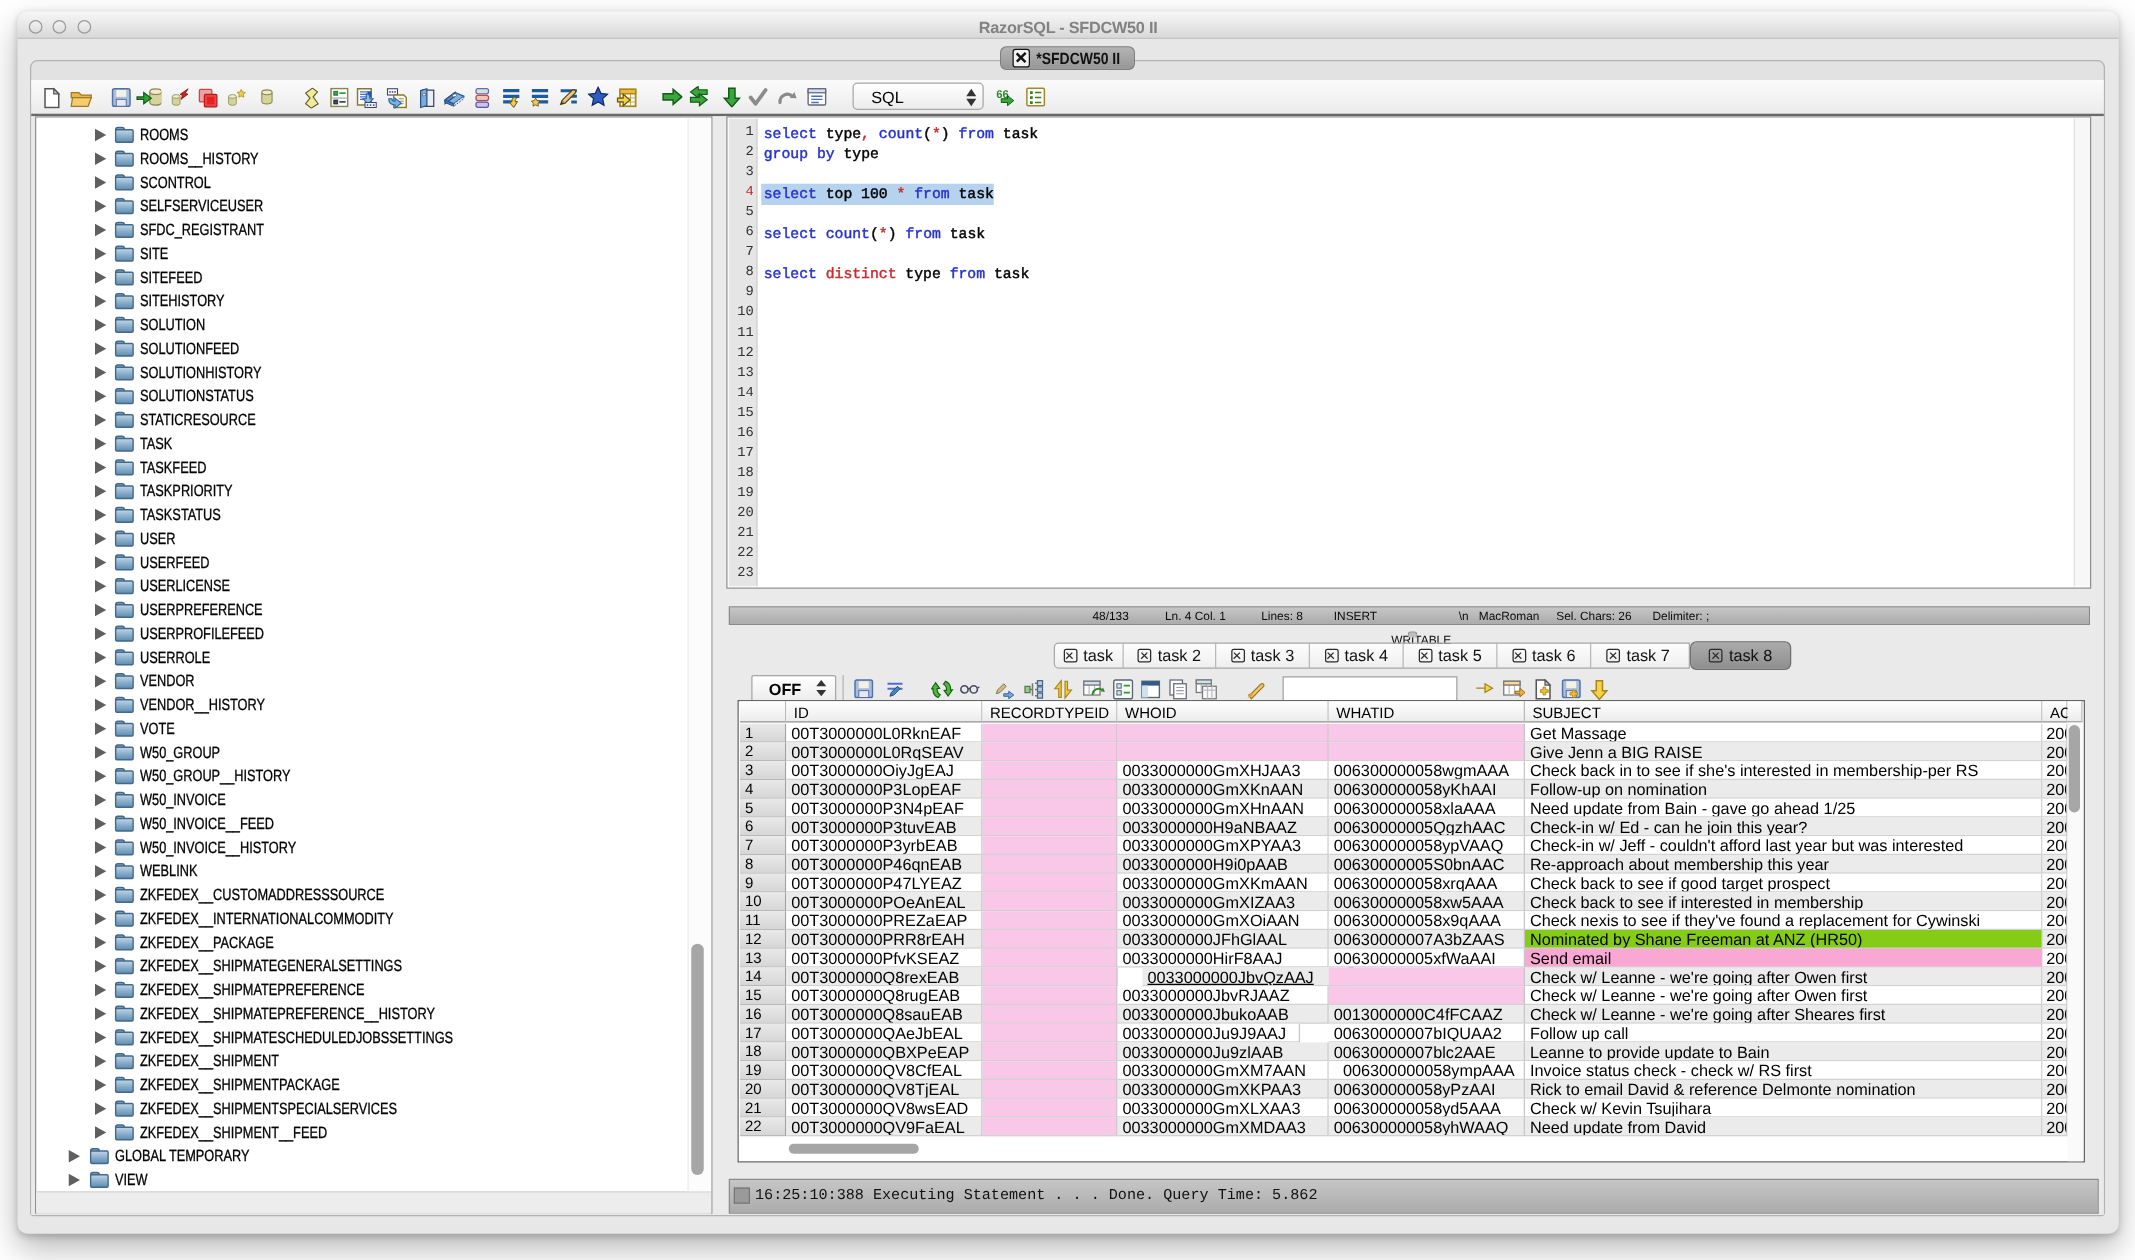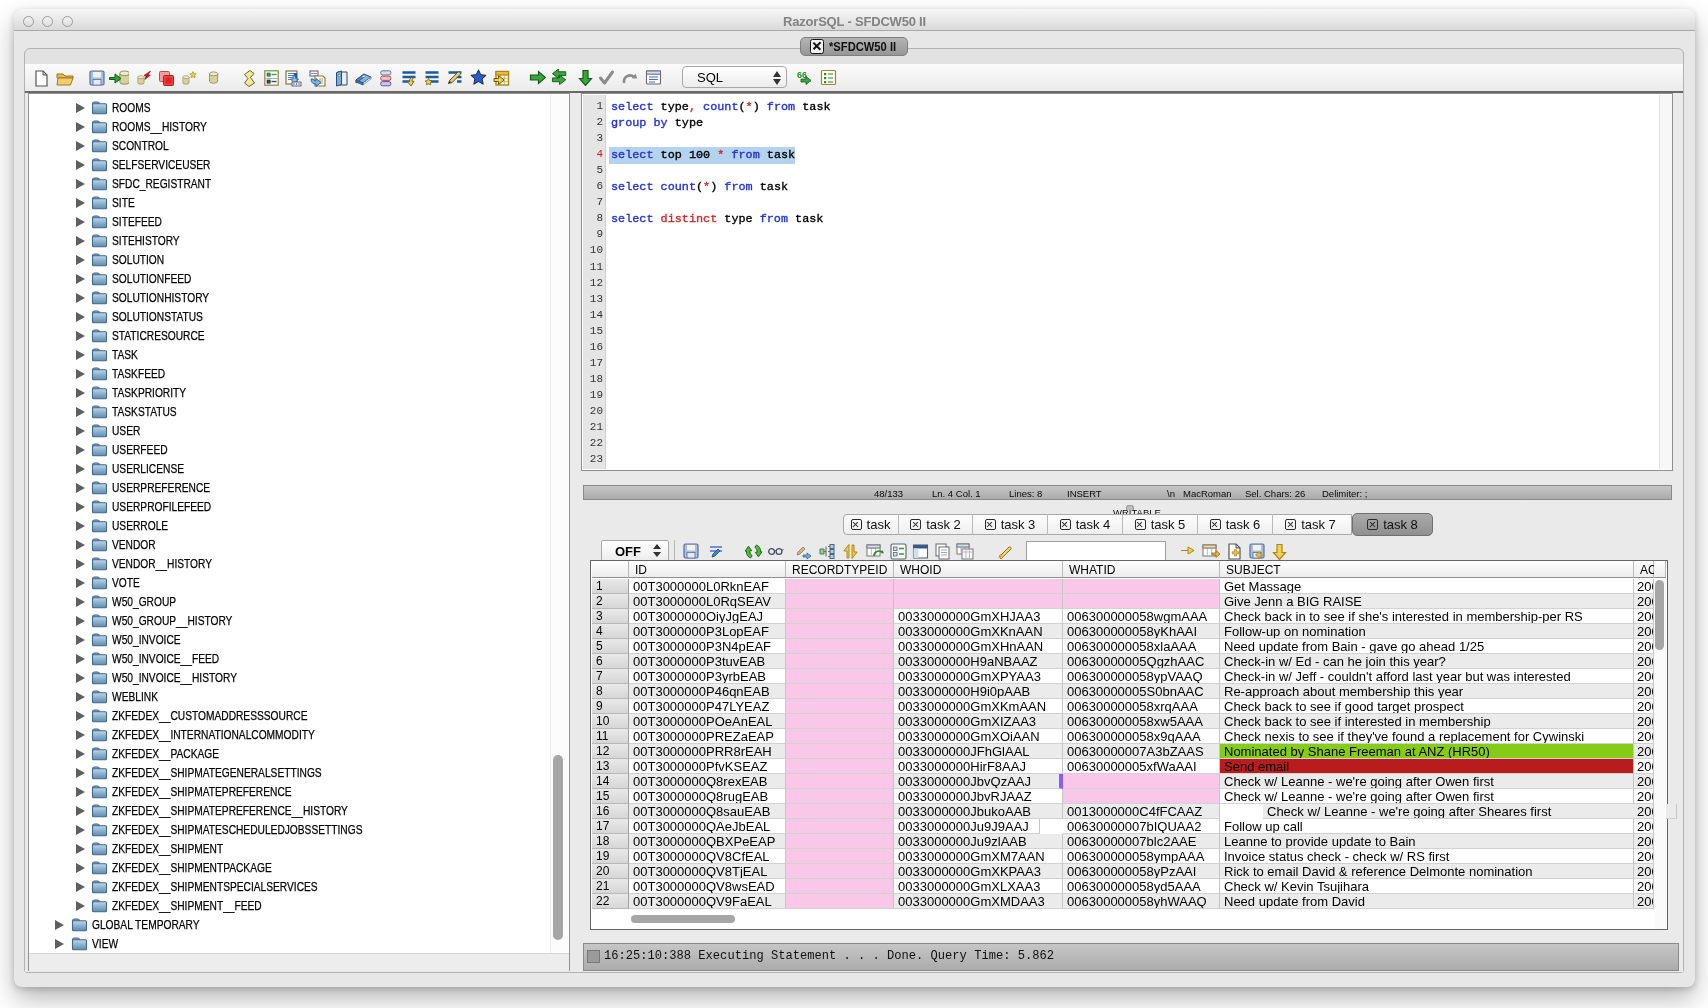--- a/index.html
+++ b/index.html
@@ -1171,62 +1171,62 @@
 <div class="gcell" style="left:786px;top:743.5px;width:108px;height:15.0px;background:#f9c8e9;border-right:1px solid #c6c6c6;border-bottom:1px solid #d2d2d2;box-sizing:border-box;padding-left:4px;line-height:15.0px;"></div>
 <div class="gcell" style="left:894px;top:743.5px;width:169px;height:15.0px;background:#ebebeb;border-right:1px solid #c6c6c6;border-bottom:1px solid #d2d2d2;box-sizing:border-box;padding-left:4px;line-height:15.0px;">0033000000JFhGlAAL</div>
 <div class="gcell" style="left:1063px;top:743.5px;width:157px;height:15.0px;background:#ebebeb;border-right:1px solid #c6c6c6;border-bottom:1px solid #d2d2d2;box-sizing:border-box;padding-left:4px;line-height:15.0px;">00630000007A3bZAAS</div>
 <div class="gcell" style="left:1220px;top:743.5px;width:414px;height:15.0px;background:#84cc16;border-right:1px solid #c6c6c6;border-bottom:1px solid #d2d2d2;box-sizing:border-box;padding-left:4px;line-height:15.0px;">Nominated by Shane Freeman at ANZ (HR50)</div>
 <div class="gcell" style="left:1634px;top:743.5px;width:20px;height:15.0px;background:#ebebeb;border-right:1px solid #c6c6c6;border-bottom:1px solid #d2d2d2;box-sizing:border-box;padding-left:3px;line-height:15.0px;">200(</div>
 <div class="abs" style="left:592px;top:758.5px;width:37px;height:15.0px;background:linear-gradient(#e9e9e9,#d6d6d6);border-right:1px solid #a0a0a0;border-bottom:1px solid #b9b9b9;box-sizing:border-box;font-size:12px;color:#000;padding-left:4px;">13</div>
 <div class="gcell" style="left:629px;top:758.5px;width:157px;height:15.0px;background:#ffffff;border-right:1px solid #c6c6c6;border-bottom:1px solid #d2d2d2;box-sizing:border-box;padding-left:4px;line-height:15.0px;">00T3000000PfvKSEAZ</div>
 <div class="gcell" style="left:786px;top:758.5px;width:108px;height:15.0px;background:#f9c8e9;border-right:1px solid #c6c6c6;border-bottom:1px solid #d2d2d2;box-sizing:border-box;padding-left:4px;line-height:15.0px;"></div>
 <div class="gcell" style="left:894px;top:758.5px;width:169px;height:15.0px;background:#ffffff;border-right:1px solid #c6c6c6;border-bottom:1px solid #d2d2d2;box-sizing:border-box;padding-left:4px;line-height:15.0px;">0033000000HirF8AAJ</div>
 <div class="gcell" style="left:1063px;top:758.5px;width:157px;height:15.0px;background:#ffffff;border-right:1px solid #c6c6c6;border-bottom:1px solid #d2d2d2;box-sizing:border-box;padding-left:4px;line-height:15.0px;">00630000005xfWaAAI</div>
-<div class="gcell" style="left:1220px;top:758.5px;width:414px;height:15.0px;background:#b91c1c;border-right:1px solid #c6c6c6;border-bottom:1px solid #d2d2d2;box-sizing:border-box;padding-left:4px;line-height:15.0px;">Send email</div>
+<div class="gcell" style="left:1220px;top:758.5px;width:414px;height:15.0px;background:#f9a8d4;border-right:1px solid #c6c6c6;border-bottom:1px solid #d2d2d2;box-sizing:border-box;padding-left:4px;line-height:15.0px;">Send email</div>
 <div class="gcell" style="left:1634px;top:758.5px;width:20px;height:15.0px;background:#ffffff;border-right:1px solid #c6c6c6;border-bottom:1px solid #d2d2d2;box-sizing:border-box;padding-left:3px;line-height:15.0px;">200(</div>
 <div class="abs" style="left:592px;top:773.5px;width:37px;height:15.0px;background:linear-gradient(#e9e9e9,#d6d6d6);border-right:1px solid #a0a0a0;border-bottom:1px solid #b9b9b9;box-sizing:border-box;font-size:12px;color:#000;padding-left:4px;">14</div>
 <div class="gcell" style="left:629px;top:773.5px;width:157px;height:15.0px;background:#ebebeb;border-right:1px solid #c6c6c6;border-bottom:1px solid #d2d2d2;box-sizing:border-box;padding-left:4px;line-height:15.0px;">00T3000000Q8rexEAB</div>
 <div class="gcell" style="left:786px;top:773.5px;width:108px;height:15.0px;background:#f9c8e9;border-right:1px solid #c6c6c6;border-bottom:1px solid #d2d2d2;box-sizing:border-box;padding-left:4px;line-height:15.0px;"></div>
-<div class="gcell" style="left:894px;top:773.5px;width:169px;height:15.0px;background:#ebebeb;border-right:4px solid #8b5cf6;border-bottom:1px solid #d2d2d2;box-sizing:border-box;padding-left:4px;line-height:15.0px;">0033000000JbvQzAAJ</div>
+<div class="gcell" style="left:914px;top:773.5px;width:169px;height:15.0px;background:#ebebeb;border-right:4px solid #8b5cf6;border-bottom:1px solid #d2d2d2;box-sizing:border-box;padding-left:4px;line-height:15.0px;text-decoration:underline;">0033000000JbvQzAAJ</div>
 <div class="gcell" style="left:1063px;top:773.5px;width:157px;height:15.0px;background:#f9c8e9;border-right:1px solid #c6c6c6;border-bottom:1px solid #d2d2d2;box-sizing:border-box;padding-left:4px;line-height:15.0px;"></div>
 <div class="gcell" style="left:1220px;top:773.5px;width:414px;height:15.0px;background:#ebebeb;border-right:1px solid #c6c6c6;border-bottom:1px solid #d2d2d2;box-sizing:border-box;padding-left:4px;line-height:15.0px;">Check w/ Leanne - we're going after Owen first</div>
 <div class="gcell" style="left:1634px;top:773.5px;width:20px;height:15.0px;background:#ebebeb;border-right:1px solid #c6c6c6;border-bottom:1px solid #d2d2d2;box-sizing:border-box;padding-left:3px;line-height:15.0px;">200(</div>
 <div class="abs" style="left:592px;top:788.5px;width:37px;height:15.0px;background:linear-gradient(#e9e9e9,#d6d6d6);border-right:1px solid #a0a0a0;border-bottom:1px solid #b9b9b9;box-sizing:border-box;font-size:12px;color:#000;padding-left:4px;">15</div>
 <div class="gcell" style="left:629px;top:788.5px;width:157px;height:15.0px;background:#ffffff;border-right:1px solid #c6c6c6;border-bottom:1px solid #d2d2d2;box-sizing:border-box;padding-left:4px;line-height:15.0px;">00T3000000Q8rugEAB</div>
 <div class="gcell" style="left:786px;top:788.5px;width:108px;height:15.0px;background:#f9c8e9;border-right:1px solid #c6c6c6;border-bottom:1px solid #d2d2d2;box-sizing:border-box;padding-left:4px;line-height:15.0px;"></div>
 <div class="gcell" style="left:894px;top:788.5px;width:169px;height:15.0px;background:#ffffff;border-right:1px solid #c6c6c6;border-bottom:1px solid #d2d2d2;box-sizing:border-box;padding-left:4px;line-height:15.0px;">0033000000JbvRJAAZ</div>
 <div class="gcell" style="left:1063px;top:788.5px;width:157px;height:15.0px;background:#f9c8e9;border-right:1px solid #c6c6c6;border-bottom:1px solid #d2d2d2;box-sizing:border-box;padding-left:4px;line-height:15.0px;"></div>
 <div class="gcell" style="left:1220px;top:788.5px;width:414px;height:15.0px;background:#ffffff;border-right:1px solid #c6c6c6;border-bottom:1px solid #d2d2d2;box-sizing:border-box;padding-left:4px;line-height:15.0px;">Check w/ Leanne - we're going after Owen first</div>
 <div class="gcell" style="left:1634px;top:788.5px;width:20px;height:15.0px;background:#ffffff;border-right:1px solid #c6c6c6;border-bottom:1px solid #d2d2d2;box-sizing:border-box;padding-left:3px;line-height:15.0px;">200(</div>
 <div class="abs" style="left:592px;top:803.5px;width:37px;height:15.0px;background:linear-gradient(#e9e9e9,#d6d6d6);border-right:1px solid #a0a0a0;border-bottom:1px solid #b9b9b9;box-sizing:border-box;font-size:12px;color:#000;padding-left:4px;">16</div>
 <div class="gcell" style="left:629px;top:803.5px;width:157px;height:15.0px;background:#ebebeb;border-right:1px solid #c6c6c6;border-bottom:1px solid #d2d2d2;box-sizing:border-box;padding-left:4px;line-height:15.0px;">00T3000000Q8sauEAB</div>
 <div class="gcell" style="left:786px;top:803.5px;width:108px;height:15.0px;background:#f9c8e9;border-right:1px solid #c6c6c6;border-bottom:1px solid #d2d2d2;box-sizing:border-box;padding-left:4px;line-height:15.0px;"></div>
 <div class="gcell" style="left:894px;top:803.5px;width:169px;height:15.0px;background:#ebebeb;border-right:1px solid #c6c6c6;border-bottom:1px solid #d2d2d2;box-sizing:border-box;padding-left:4px;line-height:15.0px;">0033000000JbukoAAB</div>
 <div class="gcell" style="left:1063px;top:803.5px;width:157px;height:15.0px;background:#ebebeb;border-right:1px solid #c6c6c6;border-bottom:1px solid #d2d2d2;box-sizing:border-box;padding-left:4px;line-height:15.0px;">0013000000C4fFCAAZ</div>
-<div class="gcell" style="left:1220px;top:803.5px;width:414px;height:15.0px;background:#ebebeb;border-right:1px solid #c6c6c6;border-bottom:1px solid #d2d2d2;box-sizing:border-box;padding-left:4px;line-height:15.0px;margin-left:43px;">Check w/ Leanne - we're going after Sheares first</div>
+<div class="gcell" style="left:1220px;top:803.5px;width:414px;height:15.0px;background:#ebebeb;border-right:1px solid #c6c6c6;border-bottom:1px solid #d2d2d2;box-sizing:border-box;padding-left:4px;line-height:15.0px;">Check w/ Leanne - we're going after Sheares first</div>
 <div class="gcell" style="left:1634px;top:803.5px;width:20px;height:15.0px;background:#ebebeb;border-right:1px solid #c6c6c6;border-bottom:1px solid #d2d2d2;box-sizing:border-box;padding-left:3px;line-height:15.0px;">200(</div>
 <div class="abs" style="left:592px;top:818.5px;width:37px;height:15.0px;background:linear-gradient(#e9e9e9,#d6d6d6);border-right:1px solid #a0a0a0;border-bottom:1px solid #b9b9b9;box-sizing:border-box;font-size:12px;color:#000;padding-left:4px;">17</div>
 <div class="gcell" style="left:629px;top:818.5px;width:157px;height:15.0px;background:#ffffff;border-right:1px solid #c6c6c6;border-bottom:1px solid #d2d2d2;box-sizing:border-box;padding-left:4px;line-height:15.0px;">00T3000000QAeJbEAL</div>
 <div class="gcell" style="left:786px;top:818.5px;width:108px;height:15.0px;background:#f9c8e9;border-right:1px solid #c6c6c6;border-bottom:1px solid #d2d2d2;box-sizing:border-box;padding-left:4px;line-height:15.0px;"></div>
 <div class="gcell" style="left:894px;top:818.5px;width:146px;height:15.0px;background:#ffffff;border-right:1px solid #c6c6c6;border-bottom:1px solid #d2d2d2;box-sizing:border-box;padding-left:4px;line-height:15.0px;">0033000000Ju9J9AAJ</div>
 <div class="gcell" style="left:1063px;top:818.5px;width:157px;height:15.0px;background:#ffffff;border-right:1px solid #c6c6c6;border-bottom:1px solid #d2d2d2;box-sizing:border-box;padding-left:4px;line-height:15.0px;">00630000007bIQUAA2</div>
 <div class="gcell" style="left:1220px;top:818.5px;width:414px;height:15.0px;background:#ffffff;border-right:1px solid #c6c6c6;border-bottom:1px solid #d2d2d2;box-sizing:border-box;padding-left:4px;line-height:15.0px;">Follow up call</div>
 <div class="gcell" style="left:1634px;top:818.5px;width:20px;height:15.0px;background:#ffffff;border-right:1px solid #c6c6c6;border-bottom:1px solid #d2d2d2;box-sizing:border-box;padding-left:3px;line-height:15.0px;">200(</div>
 <div class="abs" style="left:592px;top:833.5px;width:37px;height:15.0px;background:linear-gradient(#e9e9e9,#d6d6d6);border-right:1px solid #a0a0a0;border-bottom:1px solid #b9b9b9;box-sizing:border-box;font-size:12px;color:#000;padding-left:4px;">18</div>
 <div class="gcell" style="left:629px;top:833.5px;width:157px;height:15.0px;background:#ebebeb;border-right:1px solid #c6c6c6;border-bottom:1px solid #d2d2d2;box-sizing:border-box;padding-left:4px;line-height:15.0px;">00T3000000QBXPeEAP</div>
 <div class="gcell" style="left:786px;top:833.5px;width:108px;height:15.0px;background:#f9c8e9;border-right:1px solid #c6c6c6;border-bottom:1px solid #d2d2d2;box-sizing:border-box;padding-left:4px;line-height:15.0px;"></div>
 <div class="gcell" style="left:894px;top:833.5px;width:169px;height:15.0px;background:#ebebeb;border-right:1px solid #c6c6c6;border-bottom:1px solid #d2d2d2;box-sizing:border-box;padding-left:4px;line-height:15.0px;">0033000000Ju9zlAAB</div>
 <div class="gcell" style="left:1063px;top:833.5px;width:157px;height:15.0px;background:#ebebeb;border-right:1px solid #c6c6c6;border-bottom:1px solid #d2d2d2;box-sizing:border-box;padding-left:4px;line-height:15.0px;">00630000007blc2AAE</div>
 <div class="gcell" style="left:1220px;top:833.5px;width:414px;height:15.0px;background:#ebebeb;border-right:1px solid #c6c6c6;border-bottom:1px solid #d2d2d2;box-sizing:border-box;padding-left:4px;line-height:15.0px;">Leanne to provide update to Bain</div>
 <div class="gcell" style="left:1634px;top:833.5px;width:20px;height:15.0px;background:#ebebeb;border-right:1px solid #c6c6c6;border-bottom:1px solid #d2d2d2;box-sizing:border-box;padding-left:3px;line-height:15.0px;">200(</div>
 <div class="abs" style="left:592px;top:848.5px;width:37px;height:15.0px;background:linear-gradient(#e9e9e9,#d6d6d6);border-right:1px solid #a0a0a0;border-bottom:1px solid #b9b9b9;box-sizing:border-box;font-size:12px;color:#000;padding-left:4px;">19</div>
 <div class="gcell" style="left:629px;top:848.5px;width:157px;height:15.0px;background:#ffffff;border-right:1px solid #c6c6c6;border-bottom:1px solid #d2d2d2;box-sizing:border-box;padding-left:4px;line-height:15.0px;">00T3000000QV8CfEAL</div>
 <div class="gcell" style="left:786px;top:848.5px;width:108px;height:15.0px;background:#f9c8e9;border-right:1px solid #c6c6c6;border-bottom:1px solid #d2d2d2;box-sizing:border-box;padding-left:4px;line-height:15.0px;"></div>
 <div class="gcell" style="left:894px;top:848.5px;width:169px;height:15.0px;background:#ffffff;border-right:1px solid #c6c6c6;border-bottom:1px solid #d2d2d2;box-sizing:border-box;padding-left:4px;line-height:15.0px;">0033000000GmXM7AAN</div>
-<div class="gcell" style="left:1063px;top:848.5px;width:157px;height:15.0px;background:#ffffff;border-right:1px solid #c6c6c6;border-bottom:1px solid #d2d2d2;box-sizing:border-box;padding-left:4px;line-height:15.0px;">006300000058ympAAA</div>
+<div class="gcell" style="left:1063px;top:848.5px;width:157px;height:15.0px;background:#ffffff;border-right:1px solid #c6c6c6;border-bottom:1px solid #d2d2d2;box-sizing:border-box;padding-left:4px;line-height:15.0px;text-align:center;">006300000058ympAAA</div>
 <div class="gcell" style="left:1220px;top:848.5px;width:414px;height:15.0px;background:#ffffff;border-right:1px solid #c6c6c6;border-bottom:1px solid #d2d2d2;box-sizing:border-box;padding-left:4px;line-height:15.0px;">Invoice status check - check w/ RS first</div>
 <div class="gcell" style="left:1634px;top:848.5px;width:20px;height:15.0px;background:#ffffff;border-right:1px solid #c6c6c6;border-bottom:1px solid #d2d2d2;box-sizing:border-box;padding-left:3px;line-height:15.0px;">200(</div>
 <div class="abs" style="left:592px;top:863.5px;width:37px;height:15.0px;background:linear-gradient(#e9e9e9,#d6d6d6);border-right:1px solid #a0a0a0;border-bottom:1px solid #b9b9b9;box-sizing:border-box;font-size:12px;color:#000;padding-left:4px;">20</div>
 <div class="gcell" style="left:629px;top:863.5px;width:157px;height:15.0px;background:#ebebeb;border-right:1px solid #c6c6c6;border-bottom:1px solid #d2d2d2;box-sizing:border-box;padding-left:4px;line-height:15.0px;">00T3000000QV8TjEAL</div>
 <div class="gcell" style="left:786px;top:863.5px;width:108px;height:15.0px;background:#f9c8e9;border-right:1px solid #c6c6c6;border-bottom:1px solid #d2d2d2;box-sizing:border-box;padding-left:4px;line-height:15.0px;"></div>
 <div class="gcell" style="left:894px;top:863.5px;width:169px;height:15.0px;background:#ebebeb;border-right:1px solid #c6c6c6;border-bottom:1px solid #d2d2d2;box-sizing:border-box;padding-left:4px;line-height:15.0px;">0033000000GmXKPAA3</div>
 <div class="gcell" style="left:1063px;top:863.5px;width:157px;height:15.0px;background:#ebebeb;border-right:1px solid #c6c6c6;border-bottom:1px solid #d2d2d2;box-sizing:border-box;padding-left:4px;line-height:15.0px;">006300000058yPzAAI</div>
 <div class="gcell" style="left:1220px;top:863.5px;width:414px;height:15.0px;background:#ebebeb;border-right:1px solid #c6c6c6;border-bottom:1px solid #d2d2d2;box-sizing:border-box;padding-left:4px;line-height:15.0px;">Rick to email David &amp; reference Delmonte nomination</div>
 <div class="gcell" style="left:1634px;top:863.5px;width:20px;height:15.0px;background:#ebebeb;border-right:1px solid #c6c6c6;border-bottom:1px solid #d2d2d2;box-sizing:border-box;padding-left:3px;line-height:15.0px;">200(</div>
 <div class="abs" style="left:592px;top:878.5px;width:37px;height:15.0px;background:linear-gradient(#e9e9e9,#d6d6d6);border-right:1px solid #a0a0a0;border-bottom:1px solid #b9b9b9;box-sizing:border-box;font-size:12px;color:#000;padding-left:4px;">21</div>

